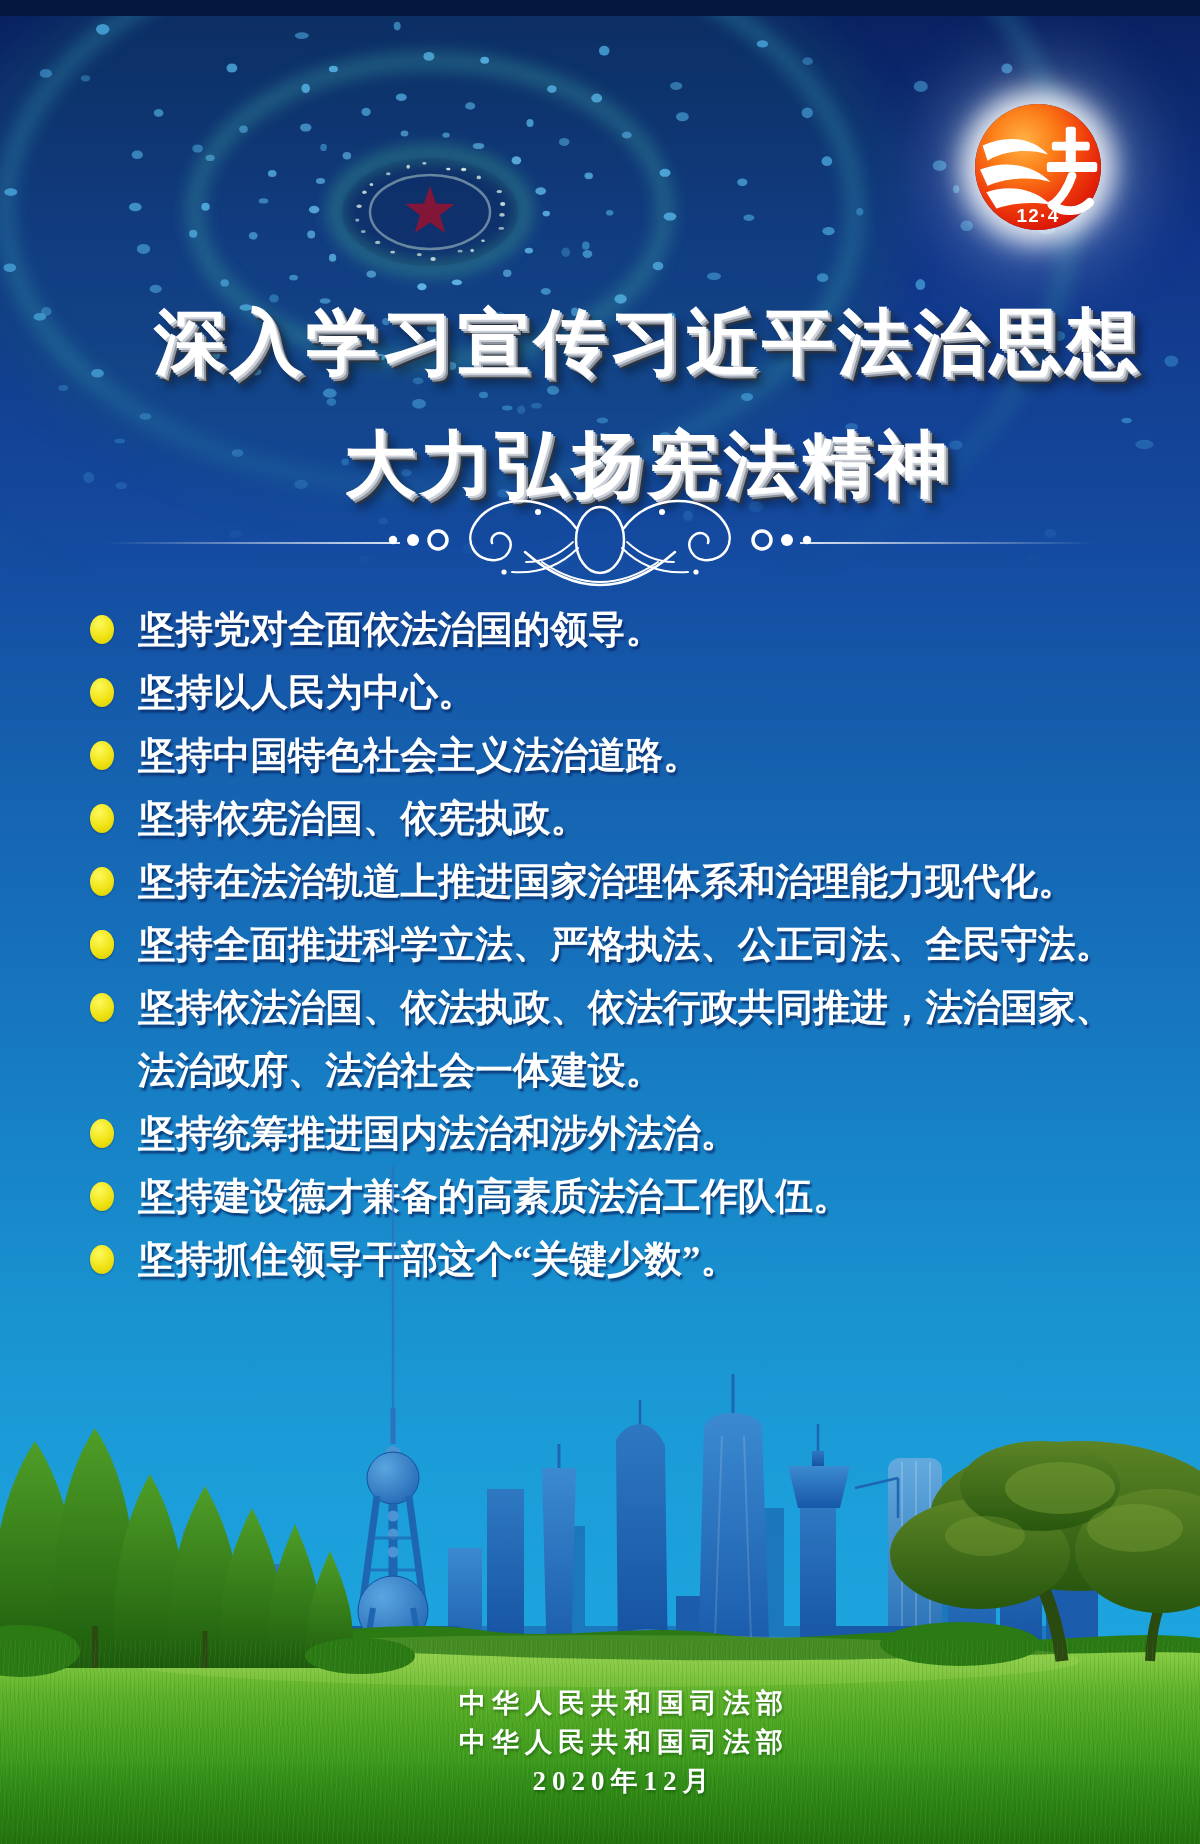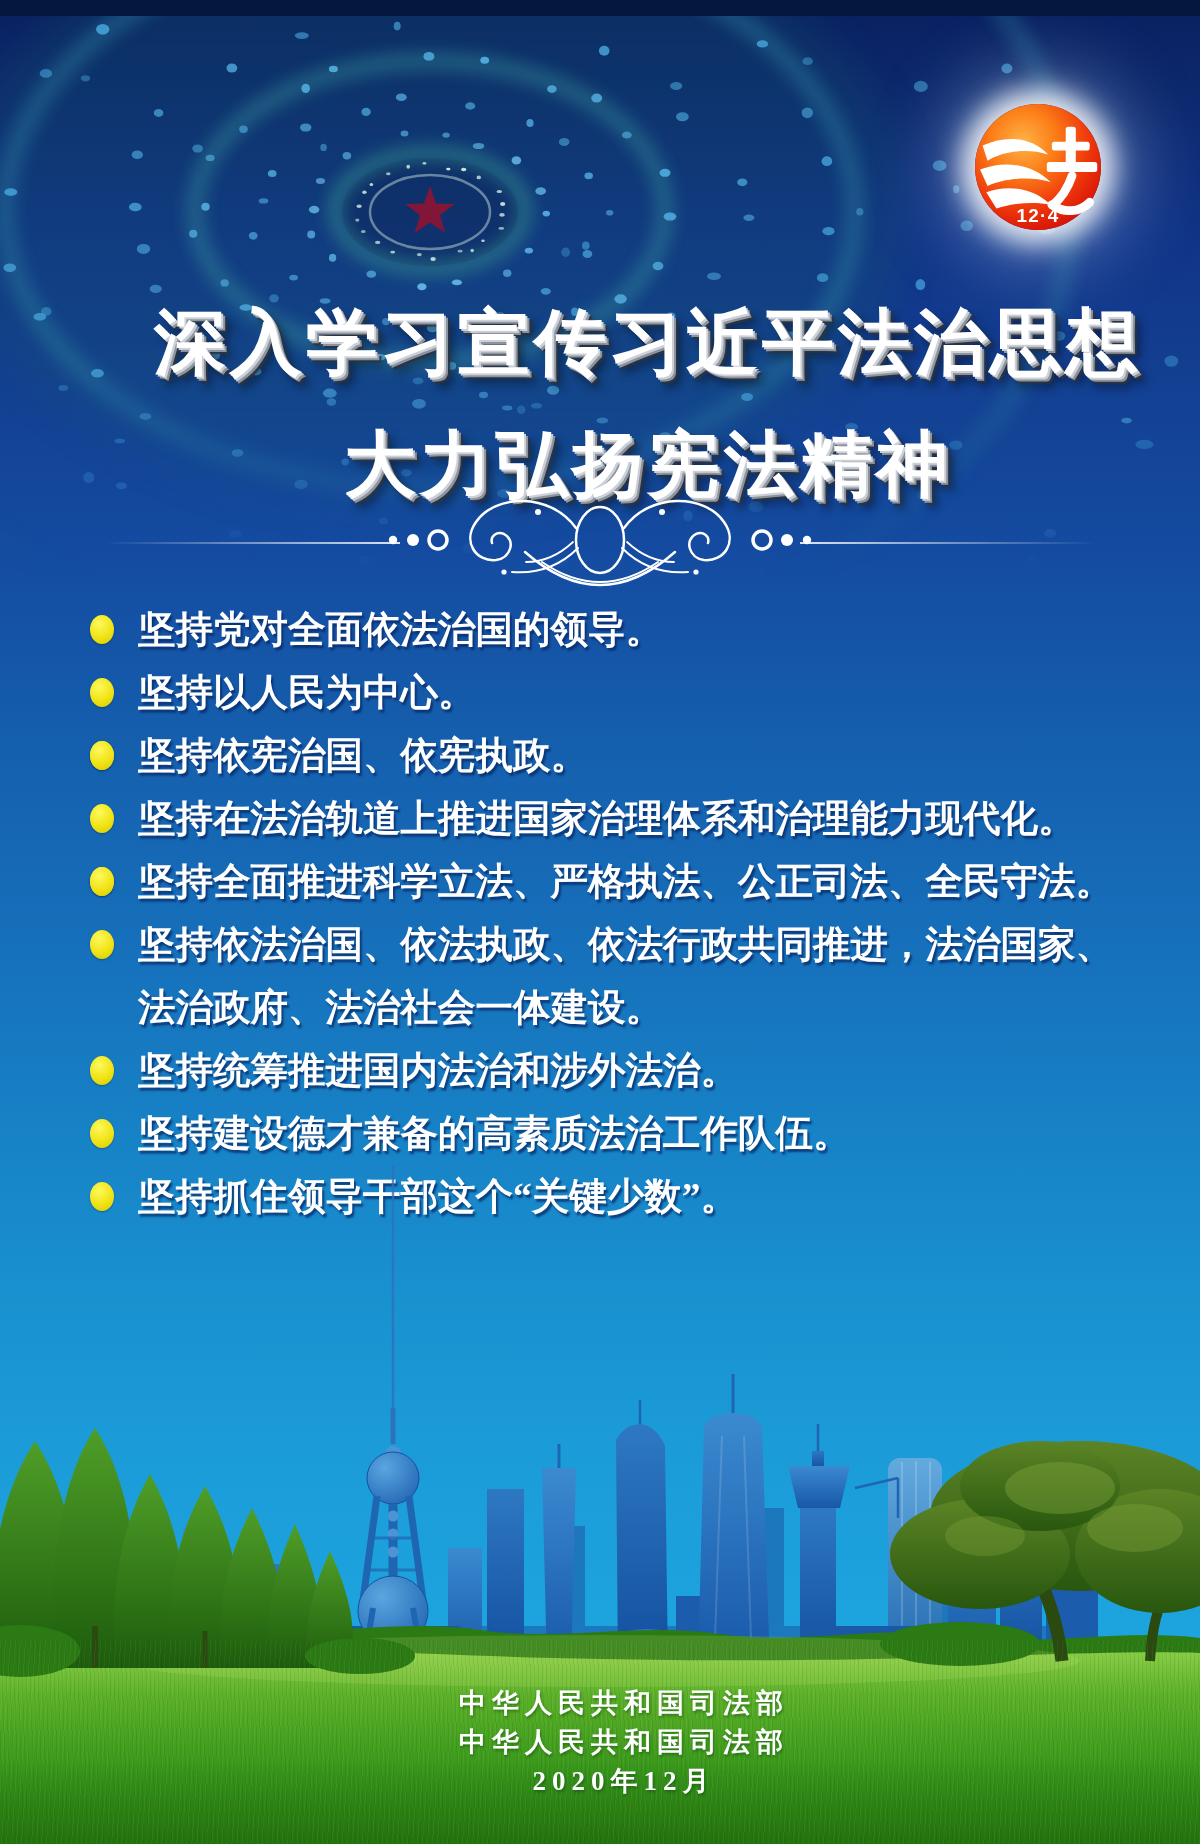--- a/index.html
+++ b/index.html
@@ -281,21 +281,21 @@
     <circle cx="133" cy="50" r="6" fill="#fff" stroke="none"></circle>
     <circle cx="113" cy="50" r="4.2" fill="#fff" stroke="none"></circle>
     <circle cx="482" cy="50" r="9" stroke-width="3.5"></circle>
     <circle cx="507" cy="50" r="6" fill="#fff" stroke="none"></circle>
     <circle cx="527" cy="50" r="4.2" fill="#fff" stroke="none"></circle>
   </svg>
 
   <ul class="principles">
     <li><span class="dot"></span><span>坚持党对全面依法治国的领导。</span></li>
     <li><span class="dot"></span><span>坚持以人民为中心。</span></li>
-    <li><span class="dot"></span></li>
+    <li><span class="dot"></span><span>坚持中国特色社会主义法治道路。</span></li>
     <li><span class="dot"></span><span>坚持依宪治国、依宪执政。</span></li>
     <li><span class="dot"></span><span>坚持在法治轨道上推进国家治理体系和治理能力现代化。</span></li>
     <li><span class="dot"></span></li>
     <li><span class="dot"></span><span>坚持全面推进科学立法、严格执法、公正司法、全民守法。</span></li>
     <li><span class="dot"></span><span>坚持依法治国、依法执政、依法行政共同推进，法治国家、法治政府、法治社会一体建设。</span></li>
     <li><span class="dot"></span><span>坚持统筹推进国内法治和涉外法治。</span></li>
     <li><span class="dot"></span><span>坚持建设德才兼备的高素质法治工作队伍。</span></li>
     <li><span class="dot"></span><span>坚持抓住领导干部这个“关键少数”。</span></li>
   </ul>
 

